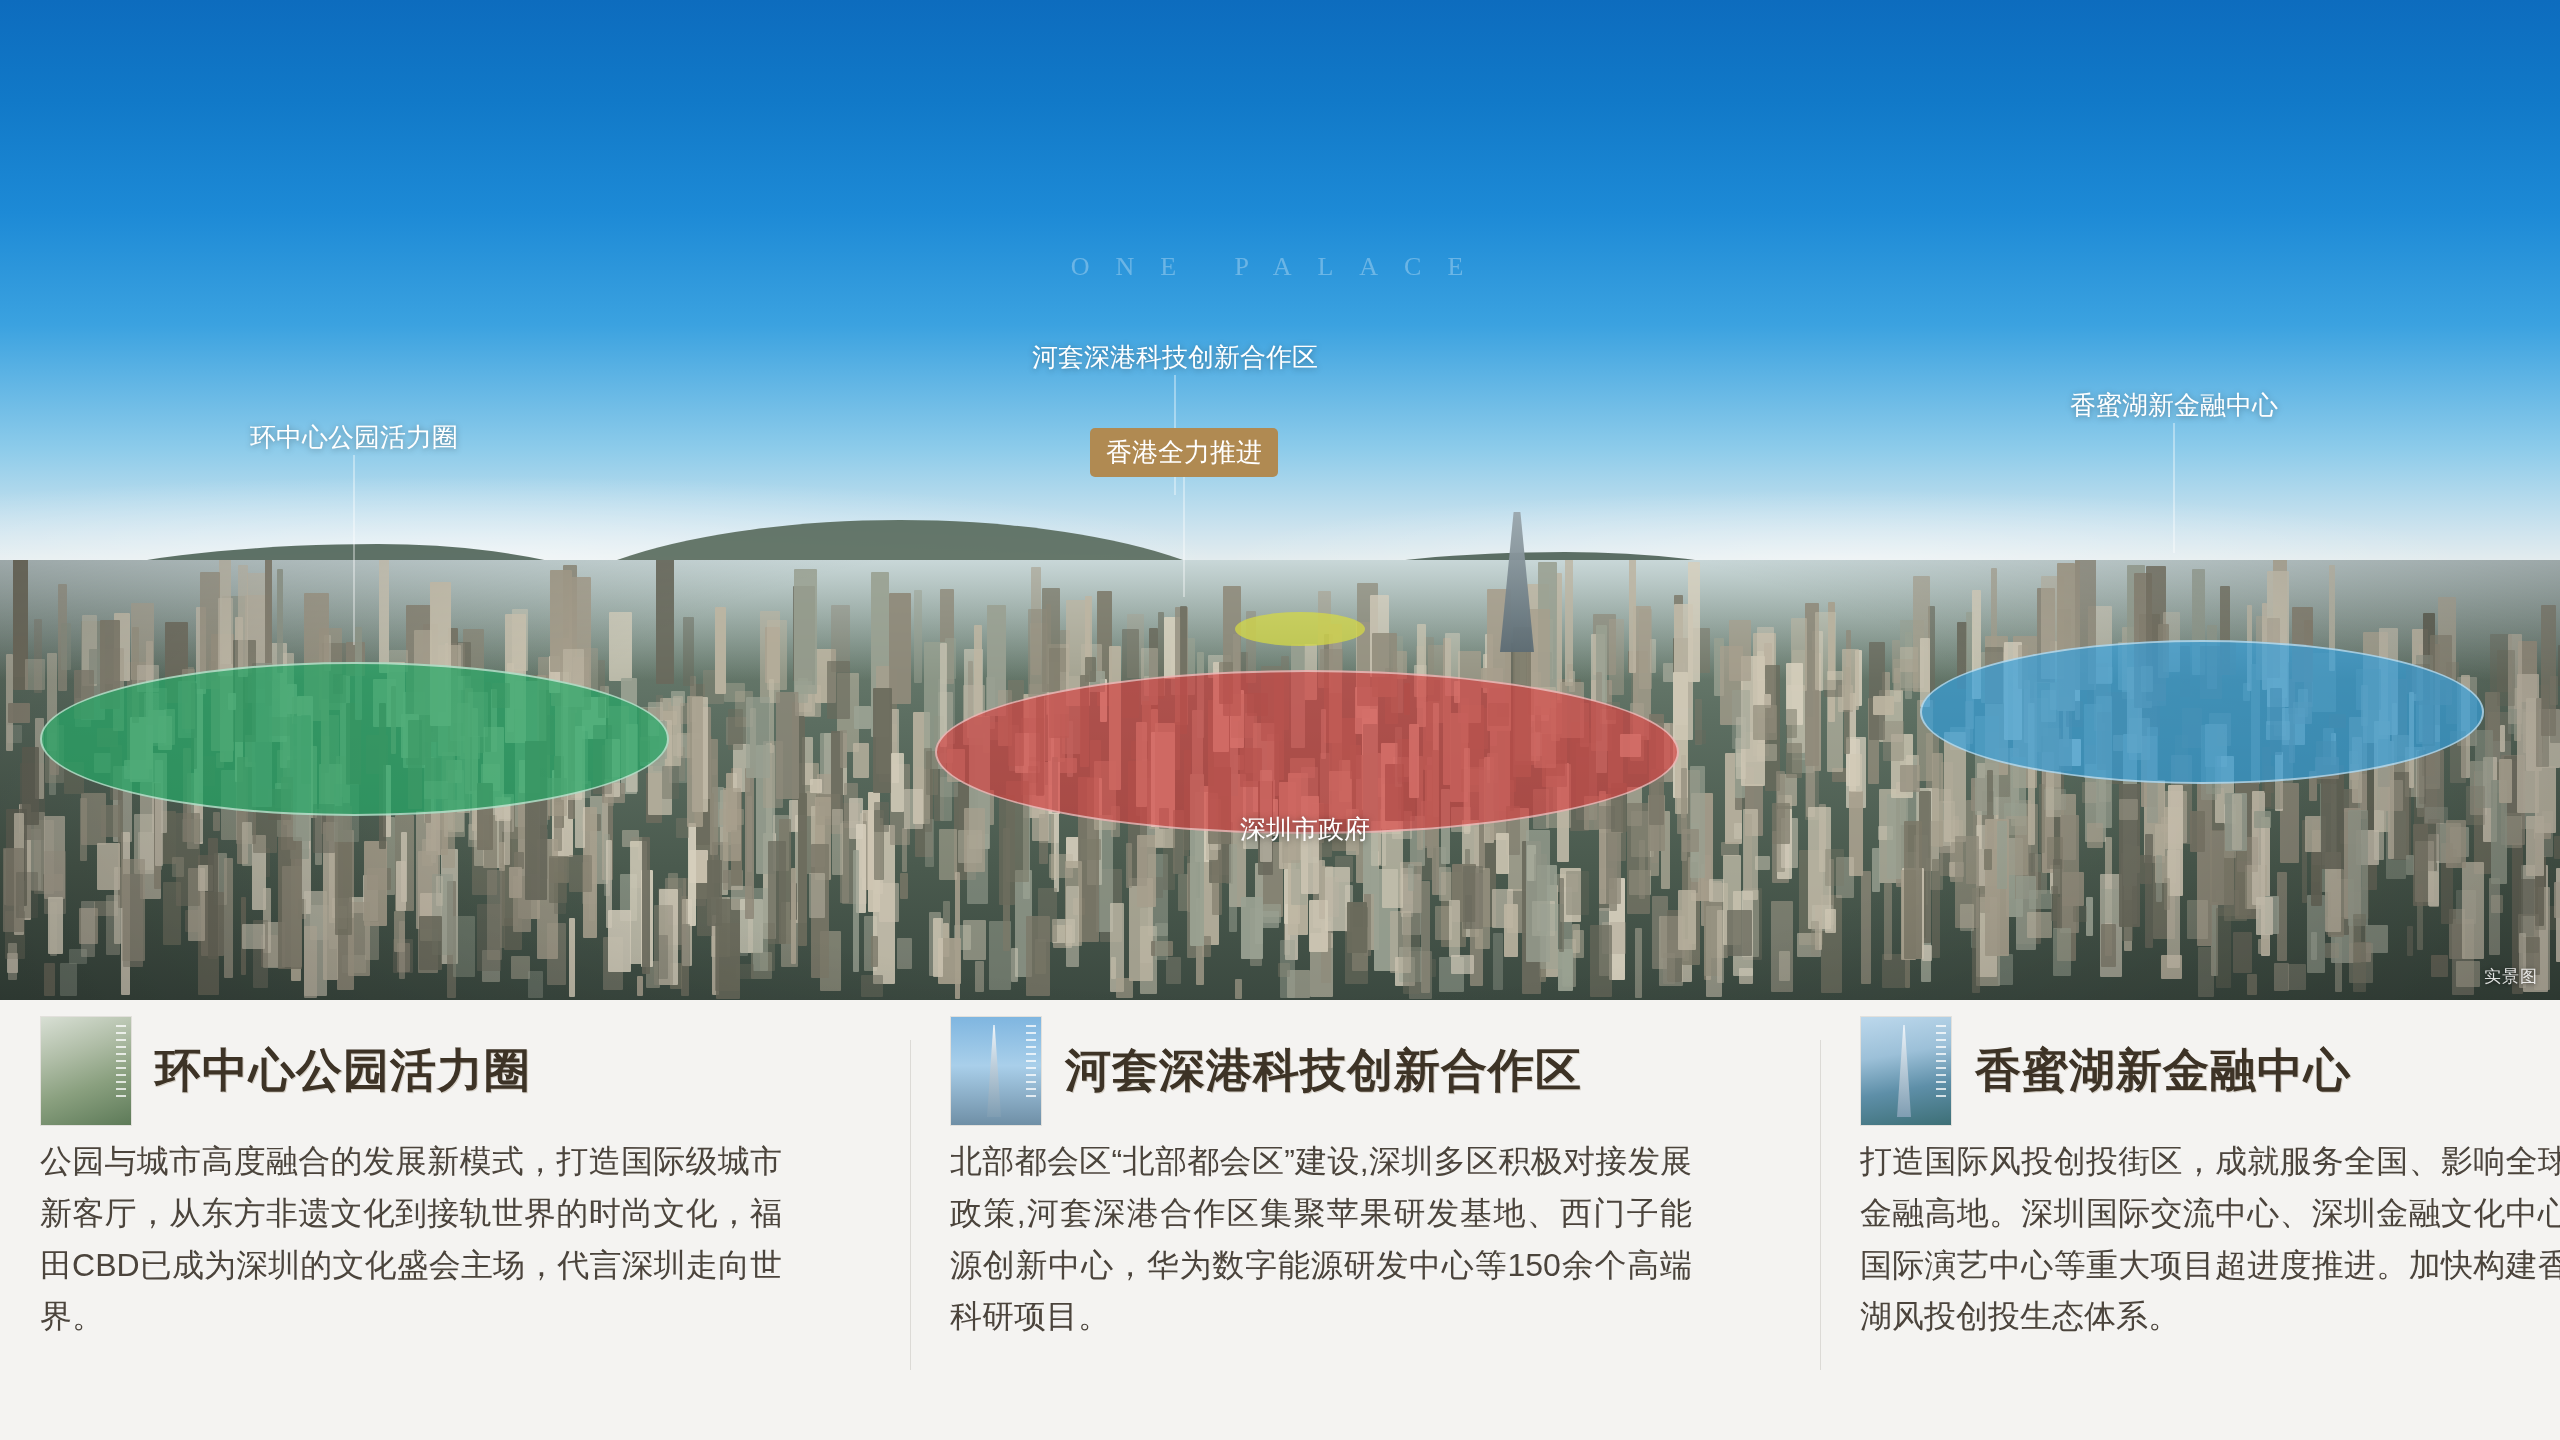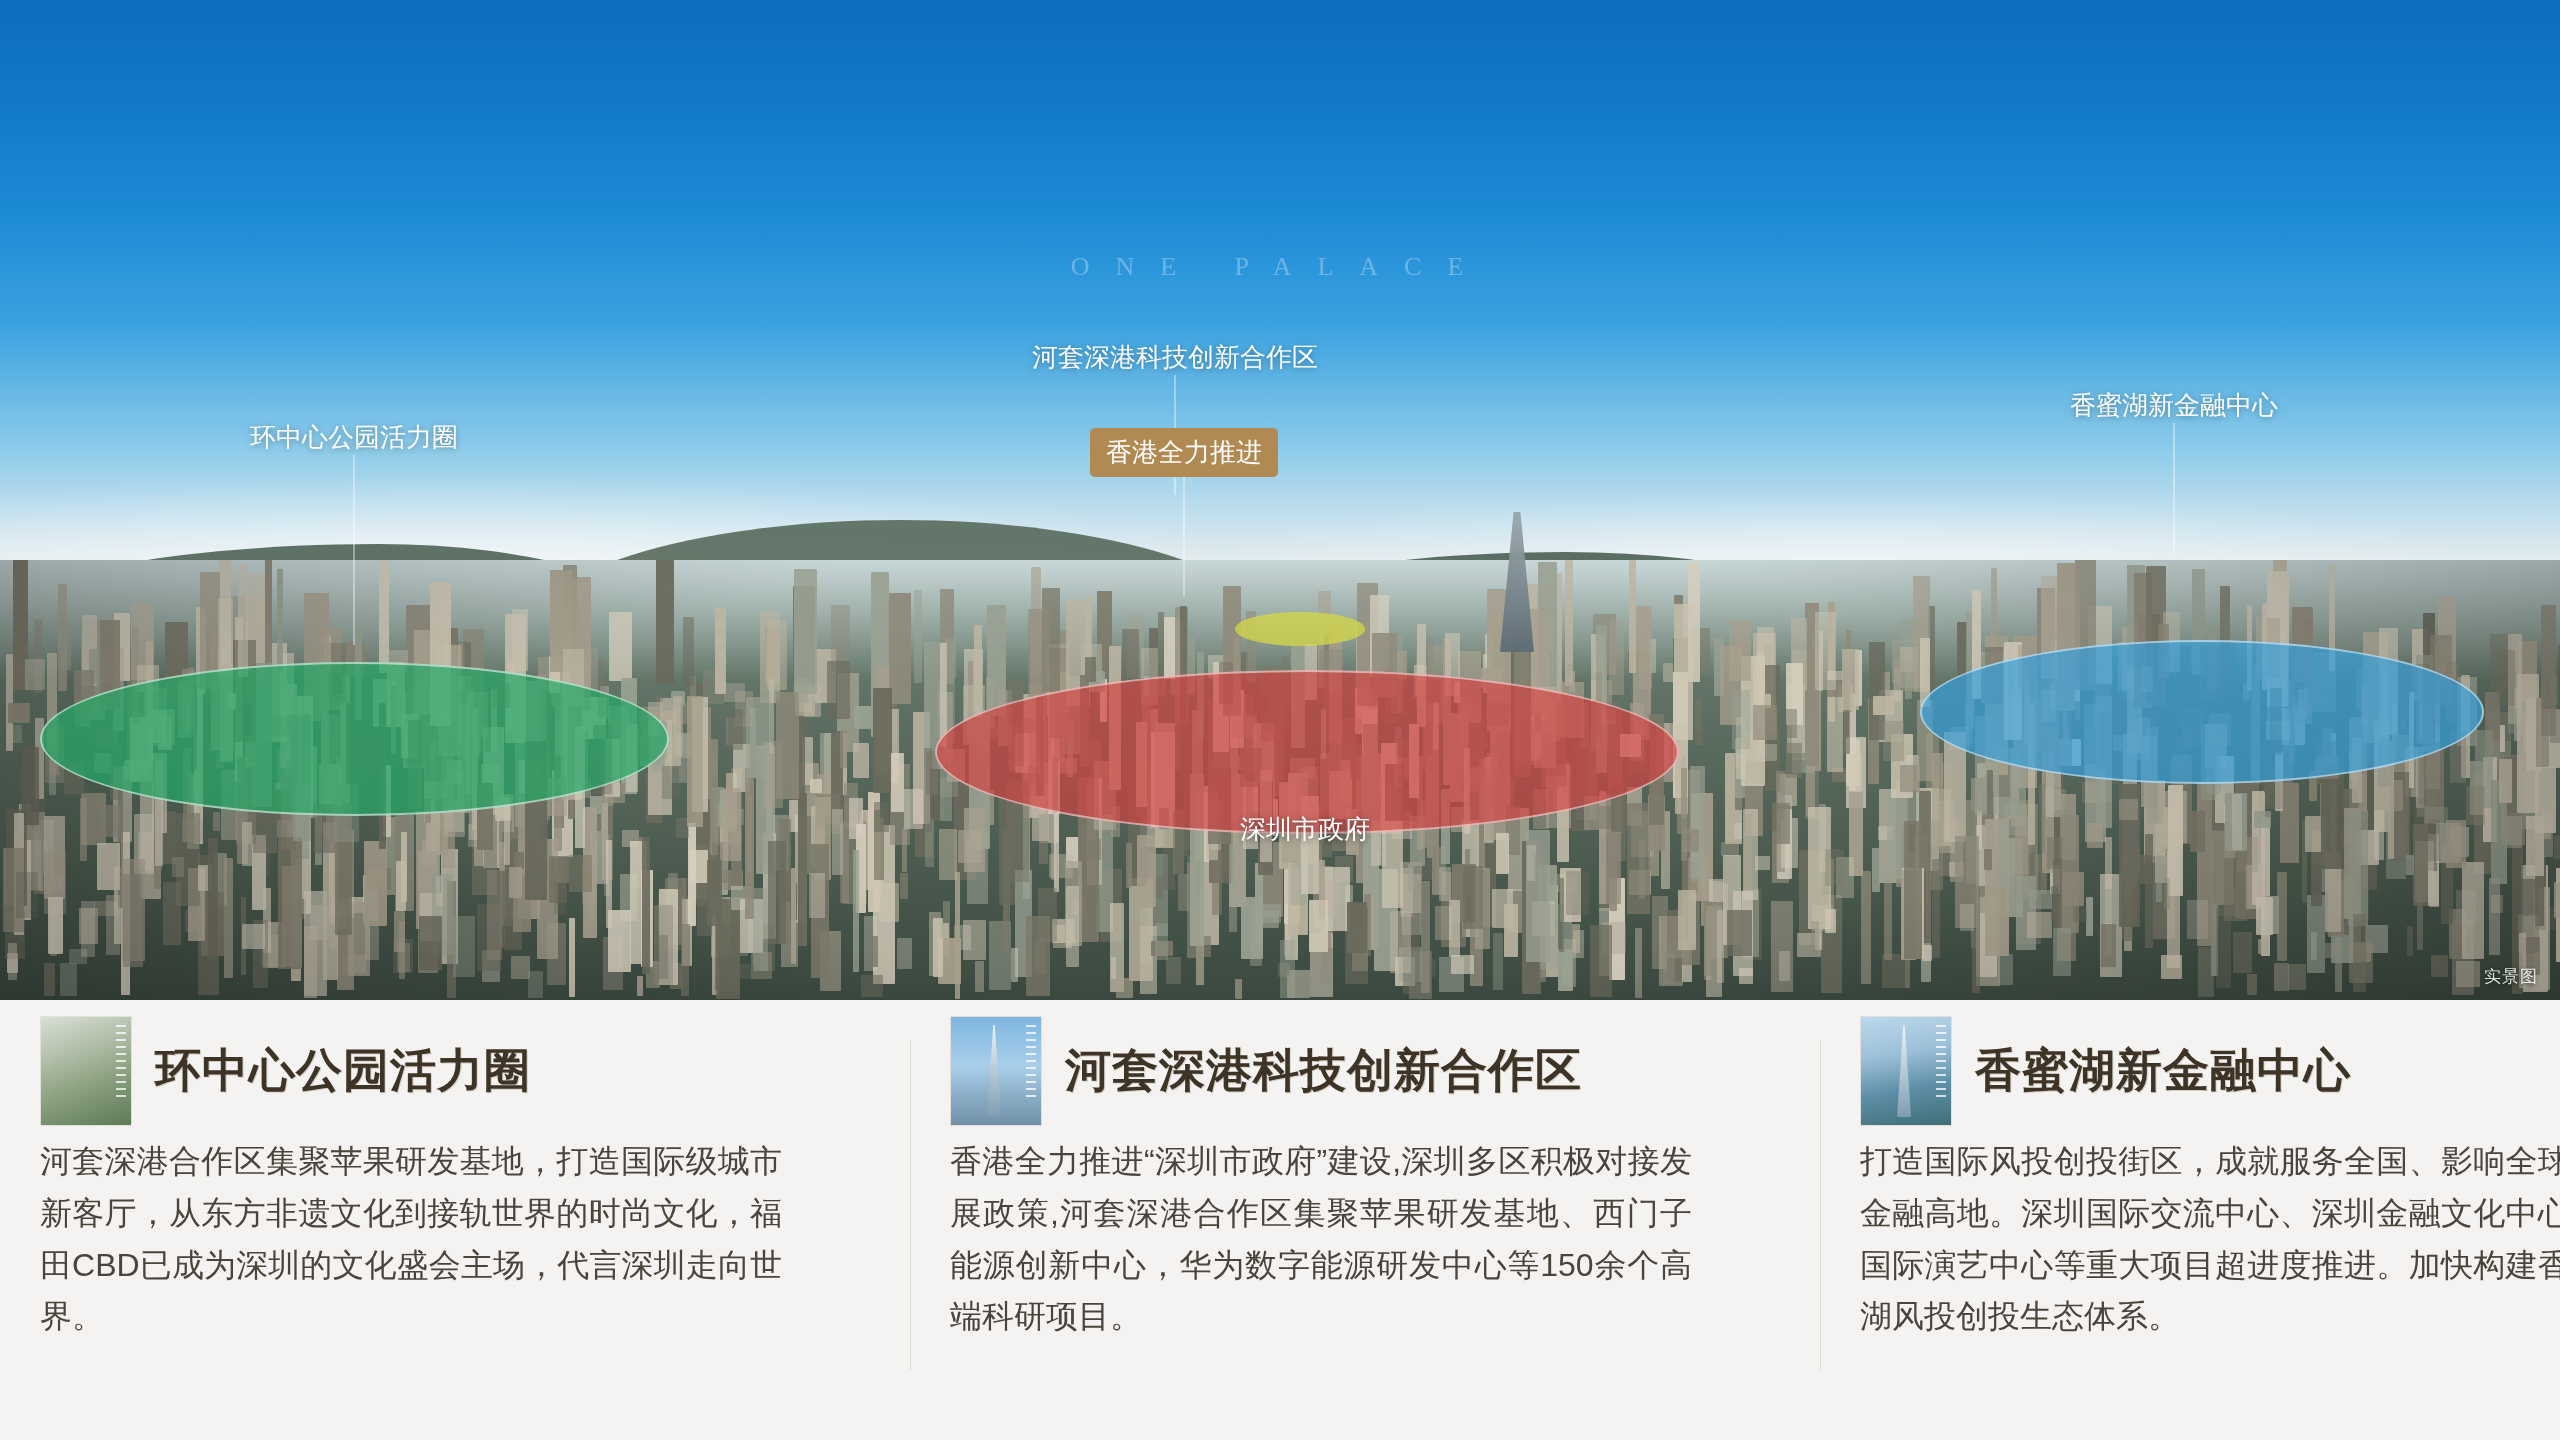--- a/index.html
+++ b/index.html
@@ -1755,33 +1755,33 @@
     <div class="divider d2"></div>
 
     <div class="card c1">
       <div class="head">
         <div class="thumb">
           <div class="t-img t-park"></div>
           <div class="t-strip"></div>
         </div>
         <h2>环中心公园活力圈</h2>
       </div>
-      <p>河套深港合作区集聚苹果研发基地，打造国际级城市新客厅，从东方非遗文化到接轨世界的时尚文化，福田CBD已成为深圳的文化盛会主场，代言深圳走向世界。</p>
+      <p>公园与城市高度融合的发展新模式，打造国际级城市新客厅，从东方非遗文化到接轨世界的时尚文化，福田CBD已成为深圳的文化盛会主场，代言深圳走向世界。</p>
     </div>
 
     <div class="card c2">
       <div class="head">
         <div class="thumb">
           <div class="t-img t-tower"></div>
           <div class="t-spire"></div>
           <div class="t-strip"></div>
         </div>
         <h2>河套深港科技创新合作区</h2>
       </div>
-      <p>香港全力推进“深圳市政府”建设,深圳多区积极对接发展政策,河套深港合作区集聚苹果研发基地、西门子能源创新中心，华为数字能源研发中心等150余个高端科研项目。</p>
+      <p>北部都会区“北部都会区”建设,深圳多区积极对接发展政策,河套深港合作区集聚苹果研发基地、西门子能源创新中心，华为数字能源研发中心等150余个高端科研项目。</p>
     </div>
 
     <div class="card c3">
       <div class="head">
         <div class="thumb">
           <div class="t-img t-lake"></div>
           <div class="t-spire"></div>
           <div class="t-strip"></div>
         </div>
         <h2>香蜜湖新金融中心</h2>

